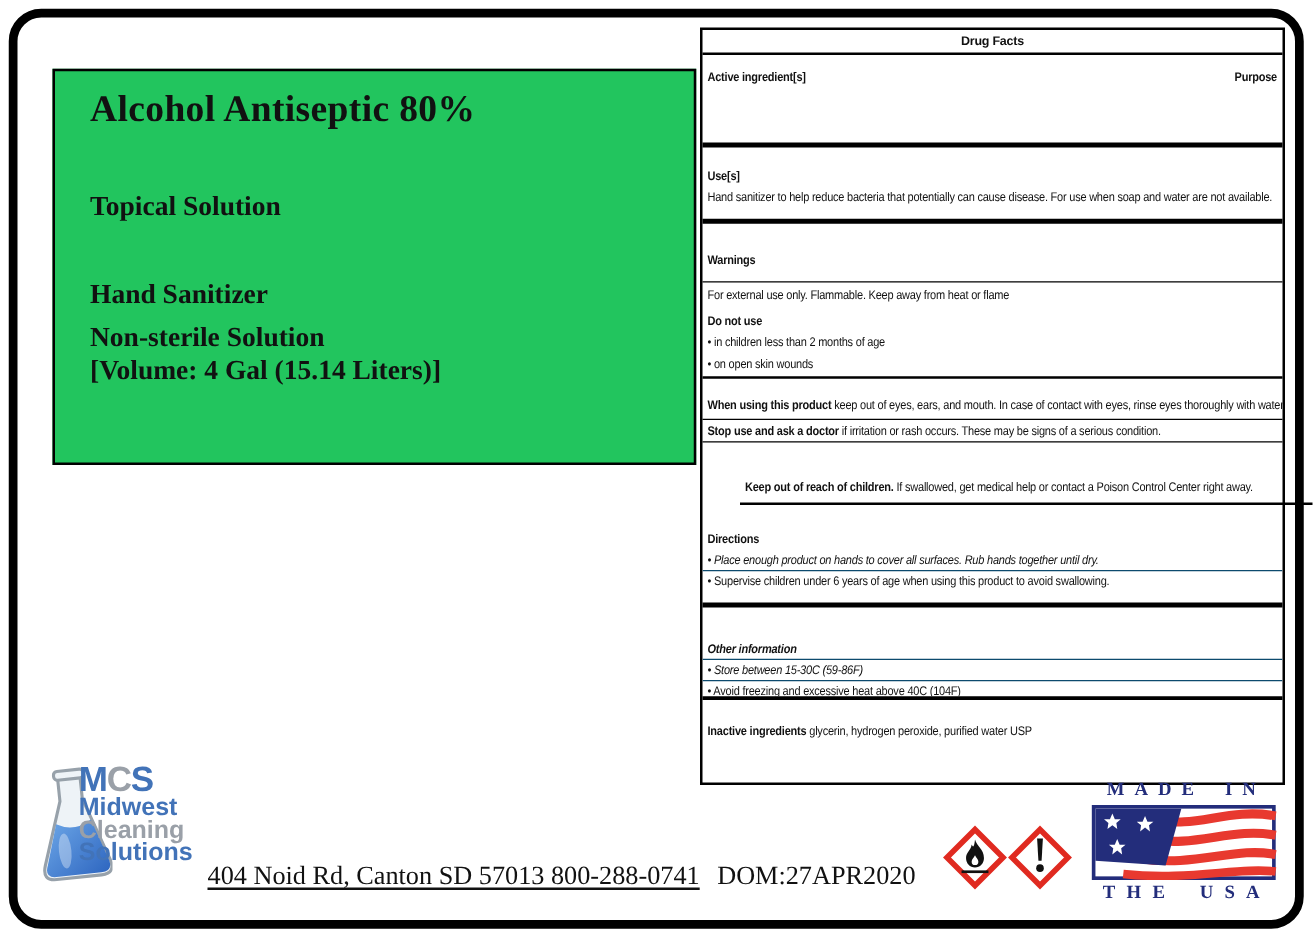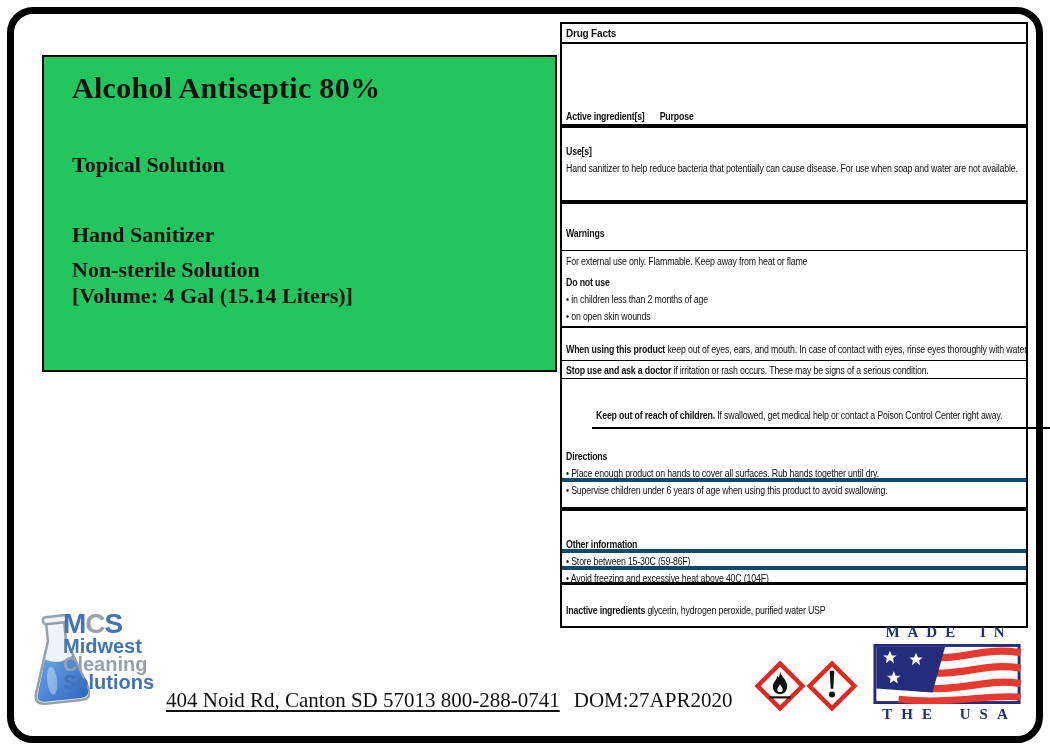--- a/index.html
+++ b/index.html
@@ -16,40 +16,40 @@
        border:2px solid #000;background:#22c55e;padding:14px 10px 0 28px;
        font-family:"Liberation Serif",serif;font-weight:bold;}
   .product-box .title{font-size:30px;letter-spacing:.3px;}
   .product-box .form{font-size:22px;margin-top:47px;}
   .product-box .l1{font-size:22px;margin-top:44px;}
   .product-box .l2{font-size:22px;margin-top:9px;}
   .product-box .vol{font-size:22px;}
   
   .df{position:absolute;left:560px;top:22px;width:468px;height:606px;
       border:2px solid #000;background:#fff;font-size:10px;letter-spacing:-.2px;line-height:15px;}
-  .df-row{width:100%;overflow:hidden;border-bottom:1px solid #000;}
+  .df-row{width:100%;overflow:hidden;border-bottom:1px solid #000;justify-content:center;}
   .r-title{height:20px;border-bottom-width:2px;display:flex;align-items:center;}
-  .r-active{height:84px;border-bottom-width:4px;display:flex;justify-content:space-between;padding-top:11px;}
-  .r-uses{height:76px;border-bottom-width:4px;padding-top:15px;}
+  .r-active{height:74px;border-bottom-width:4px;display:flex;flex-direction:column;justify-content:space-between;padding-top:11px;}
+  .r-uses{height:61px;border-bottom-width:4px;padding-top:15px;}
   .r-warnhdr{height:47px;border-bottom-width:1px;padding-top:21px;}
   .r-external{height:77px;border-bottom-width:2px;padding-top:2px;}
   .r-when{height:33px;border-bottom-width:1px;padding-top:13px;}
   .r-stop{height:18px;border-bottom-width:1px;padding-top:1px;}
   .r-keep{height:50px;border-bottom-width:2px;padding-top:28px;margin-left:30px;}
   .r-directions{height:82px;border-bottom-width:4px;padding-top:19px;}
   .r-other{height:74px;border-bottom-width:3px;padding-top:25px;}
   .r-inactive{height:35px;border-bottom:none;padding-top:17px;}
   .t{padding:0 4px;display:block;}
   .ln{height:17px;line-height:17px;}
   .b{font-weight:bold;}
   .cond{display:inline-block;transform:scaleX(.88);transform-origin:0 50%;white-space:nowrap;}
   .cond-r{display:inline-block;transform:scaleX(.88);transform-origin:100% 50%;white-space:nowrap;}
   .flex{display:flex;justify-content:space-between;align-items:flex-end;padding:0 4px;}
   .leader{flex:1 1 auto;border-bottom:1.6px dotted #222;margin:0 2px 3px 2px;height:10px;}
-  .sep-below{border-bottom:4px solid #0c4a6e;}
+  .sep-below{border-bottom:1px solid #0c4a6e;font-style:italic;}
   .alcohol-row{margin-bottom:2px;}
   
   .flask{position:absolute;left:28px;top:610px;}
   .logo-text{position:absolute;left:63px;top:610px;font-weight:bold;line-height:18px;}
   .mcs{font-size:28px;line-height:27px;letter-spacing:-1px;}
   .mcs .blue{color:var(--logo-blue);} .mcs .gray{color:var(--logo-gray);}
   .lt1{color:var(--logo-blue);font-size:20px;}
   .lt2{color:var(--logo-gray);font-size:20px;}
   .lt3{color:var(--logo-blue);font-size:20px;}
   .address{position:absolute;left:166px;top:688px;font-family:"Liberation Serif",serif;

